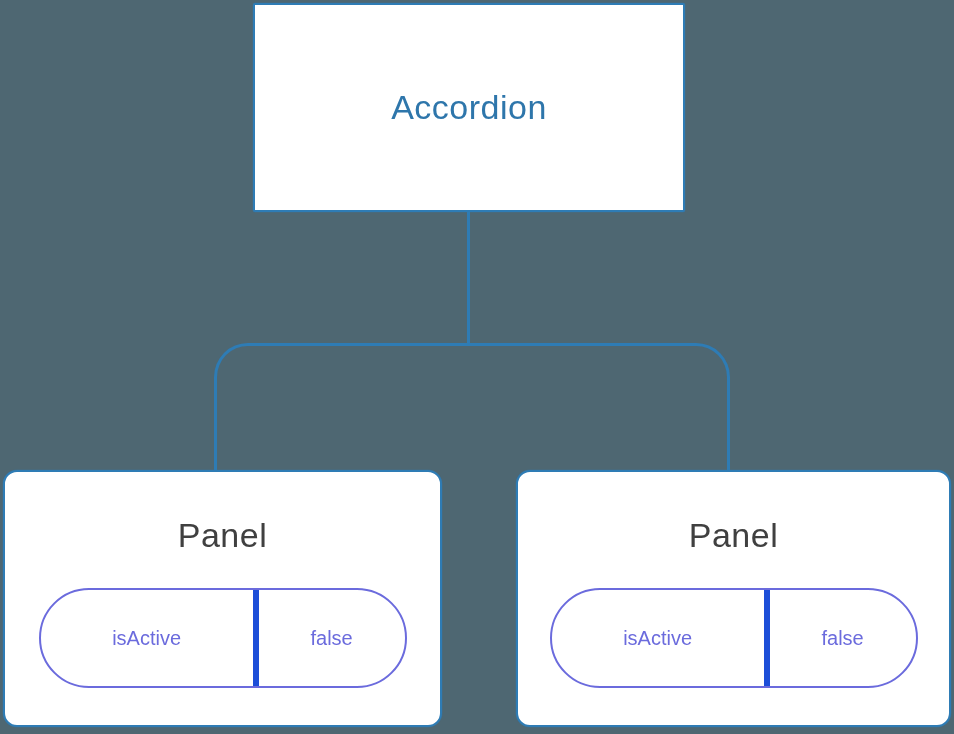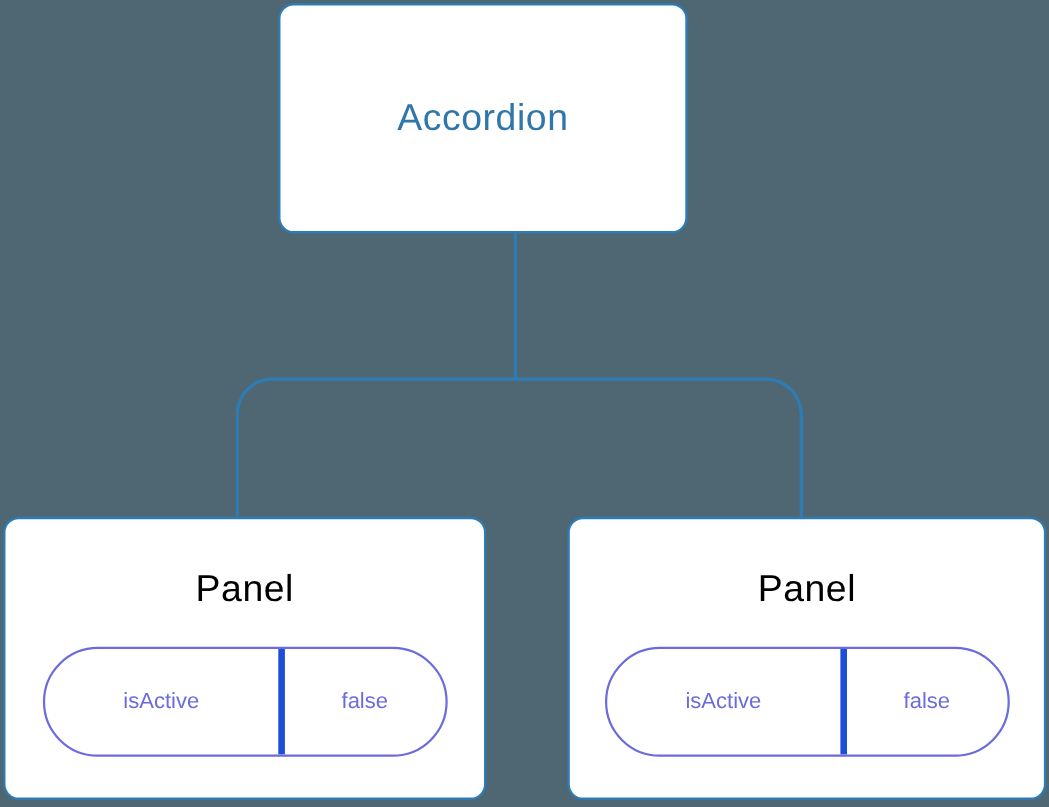--- a/index.html
+++ b/index.html
@@ -16,22 +16,22 @@
 
   
   .node {
     position: absolute;
     background: #ffffff;
     border: 2.5px solid #2e7cb5;
     box-shadow: 0 0 0 0.5px rgba(46,124,181,.35);
   }
   .root-node {
     left: 253px; top: 3px;
-    width: 372px; height: 209px;
-    border-radius: 14px;
+    width: 432px; height: 209px;
+    border-radius: 2px;
     display: flex; align-items: center; justify-content: center;
   }
   .node-label {
     color: #2e76ab;
     font-size: 34px;
     font-weight: 500;
     letter-spacing: 0.5px;
   }
 
   
@@ -56,21 +56,21 @@
     height: 257px;
     border-radius: 14px;
     display: flex;
     flex-direction: column;
     align-items: center;
     padding-top: 44px;
   }
   .panel-left  { left: 3px;   width: 439px; }
   .panel-right { left: 516px; width: 435px; }
   .panel-title {
-    color: #000000;
+    color: #404040;
     font-size: 34px;
     font-weight: 500;
     letter-spacing: 0.5px;
   }
   .state-pill {
     margin-top: 33px;
     width: 368px; height: 100px;
     border: 2px solid #6b6bdd;
     border-radius: 50px;
     overflow: hidden;

